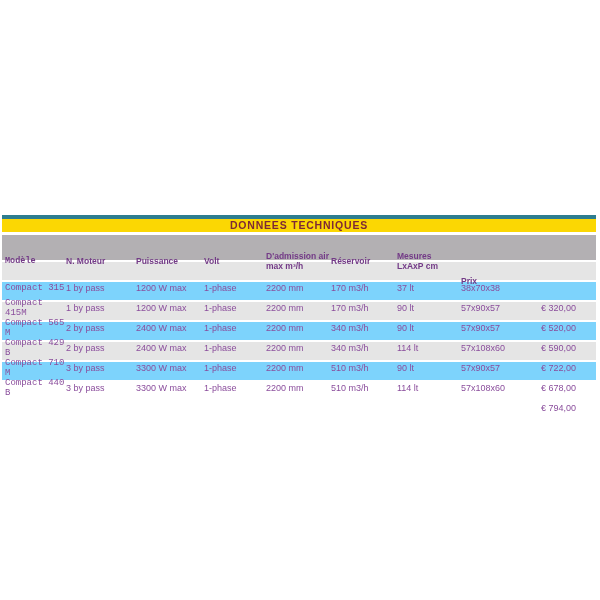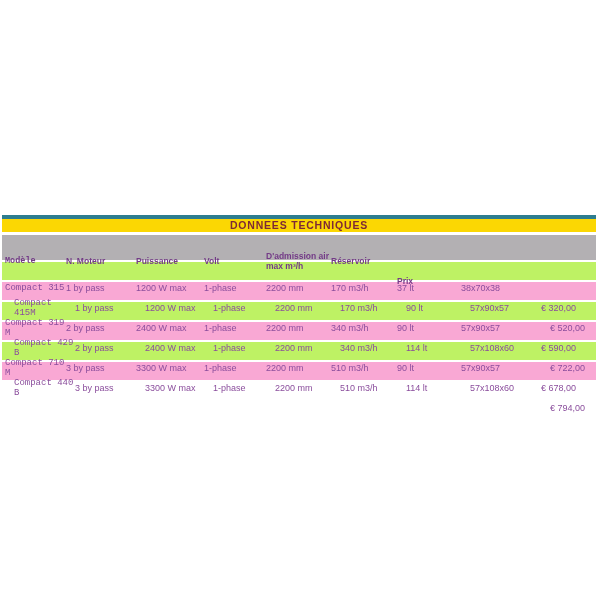--- a/index.html
+++ b/index.html
@@ -55,22 +55,22 @@
   .hcell {
     line-height: 10px;
   }
   .hcell span { display: block; }
   .data-row {
     margin-top: 2px;
     height: 18px;
     font-size: 9px;
     color: #8a4d9c;
   }
-  .data-row.light { background: #bef264; }
-  .data-row.dark  { background: #f9a8d4; padding-left: 9px; }
+  .data-row.light { background: #e5e5e5; }
+  .data-row.dark  { background: #7dd3fc; }
   .cell-first { padding-left: 3px; font-family: Liberation Mono, monospace; }
   .cell-right {
     padding-right: 6px;
     margin-top: 41px;
   }
 </style>
 </head>
 <body>
 
 <div class="table-wrap">
@@ -99,20 +99,24 @@
         <span></span>
     </div>
     <div class="hcell">
       <span>D'admission air</span>
         <span>max m³/h</span>
     </div>
     <div class="hcell">
       <span>Réservoir</span>
         <span></span>
     </div>
+    <div class="hcell">
+      <span>Mesures</span>
+        <span>LxAxP cm</span>
+    </div>
     <div class="hcell cell-right">
       <span>Prix</span>
         <span></span>
     </div>
   </div>
 
   <div class="grid-row data-row light">
     <div class="cell-first">Compact 315</div>
     <div>1 by pass</div>
     <div>1200 W max</div>
@@ -130,21 +134,21 @@
     <div>1200 W max</div>
     <div>1-phase</div>
     <div>2200 mm</div>
     <div>170 m3/h</div>
     <div>90 lt</div>
     <div>57x90x57</div>
     <div class="cell-right">€ 520,00</div>
   </div>
 
   <div class="grid-row data-row light">
-    <div class="cell-first">Compact 319 M</div>
+    <div class="cell-first">Compact 565 M</div>
     <div>2 by pass</div>
     <div>2400 W max</div>
     <div>1-phase</div>
     <div>2200 mm</div>
     <div>340 m3/h</div>
     <div>90 lt</div>
     <div>57x90x57</div>
     <div class="cell-right">€ 590,00</div>
   </div>
 

